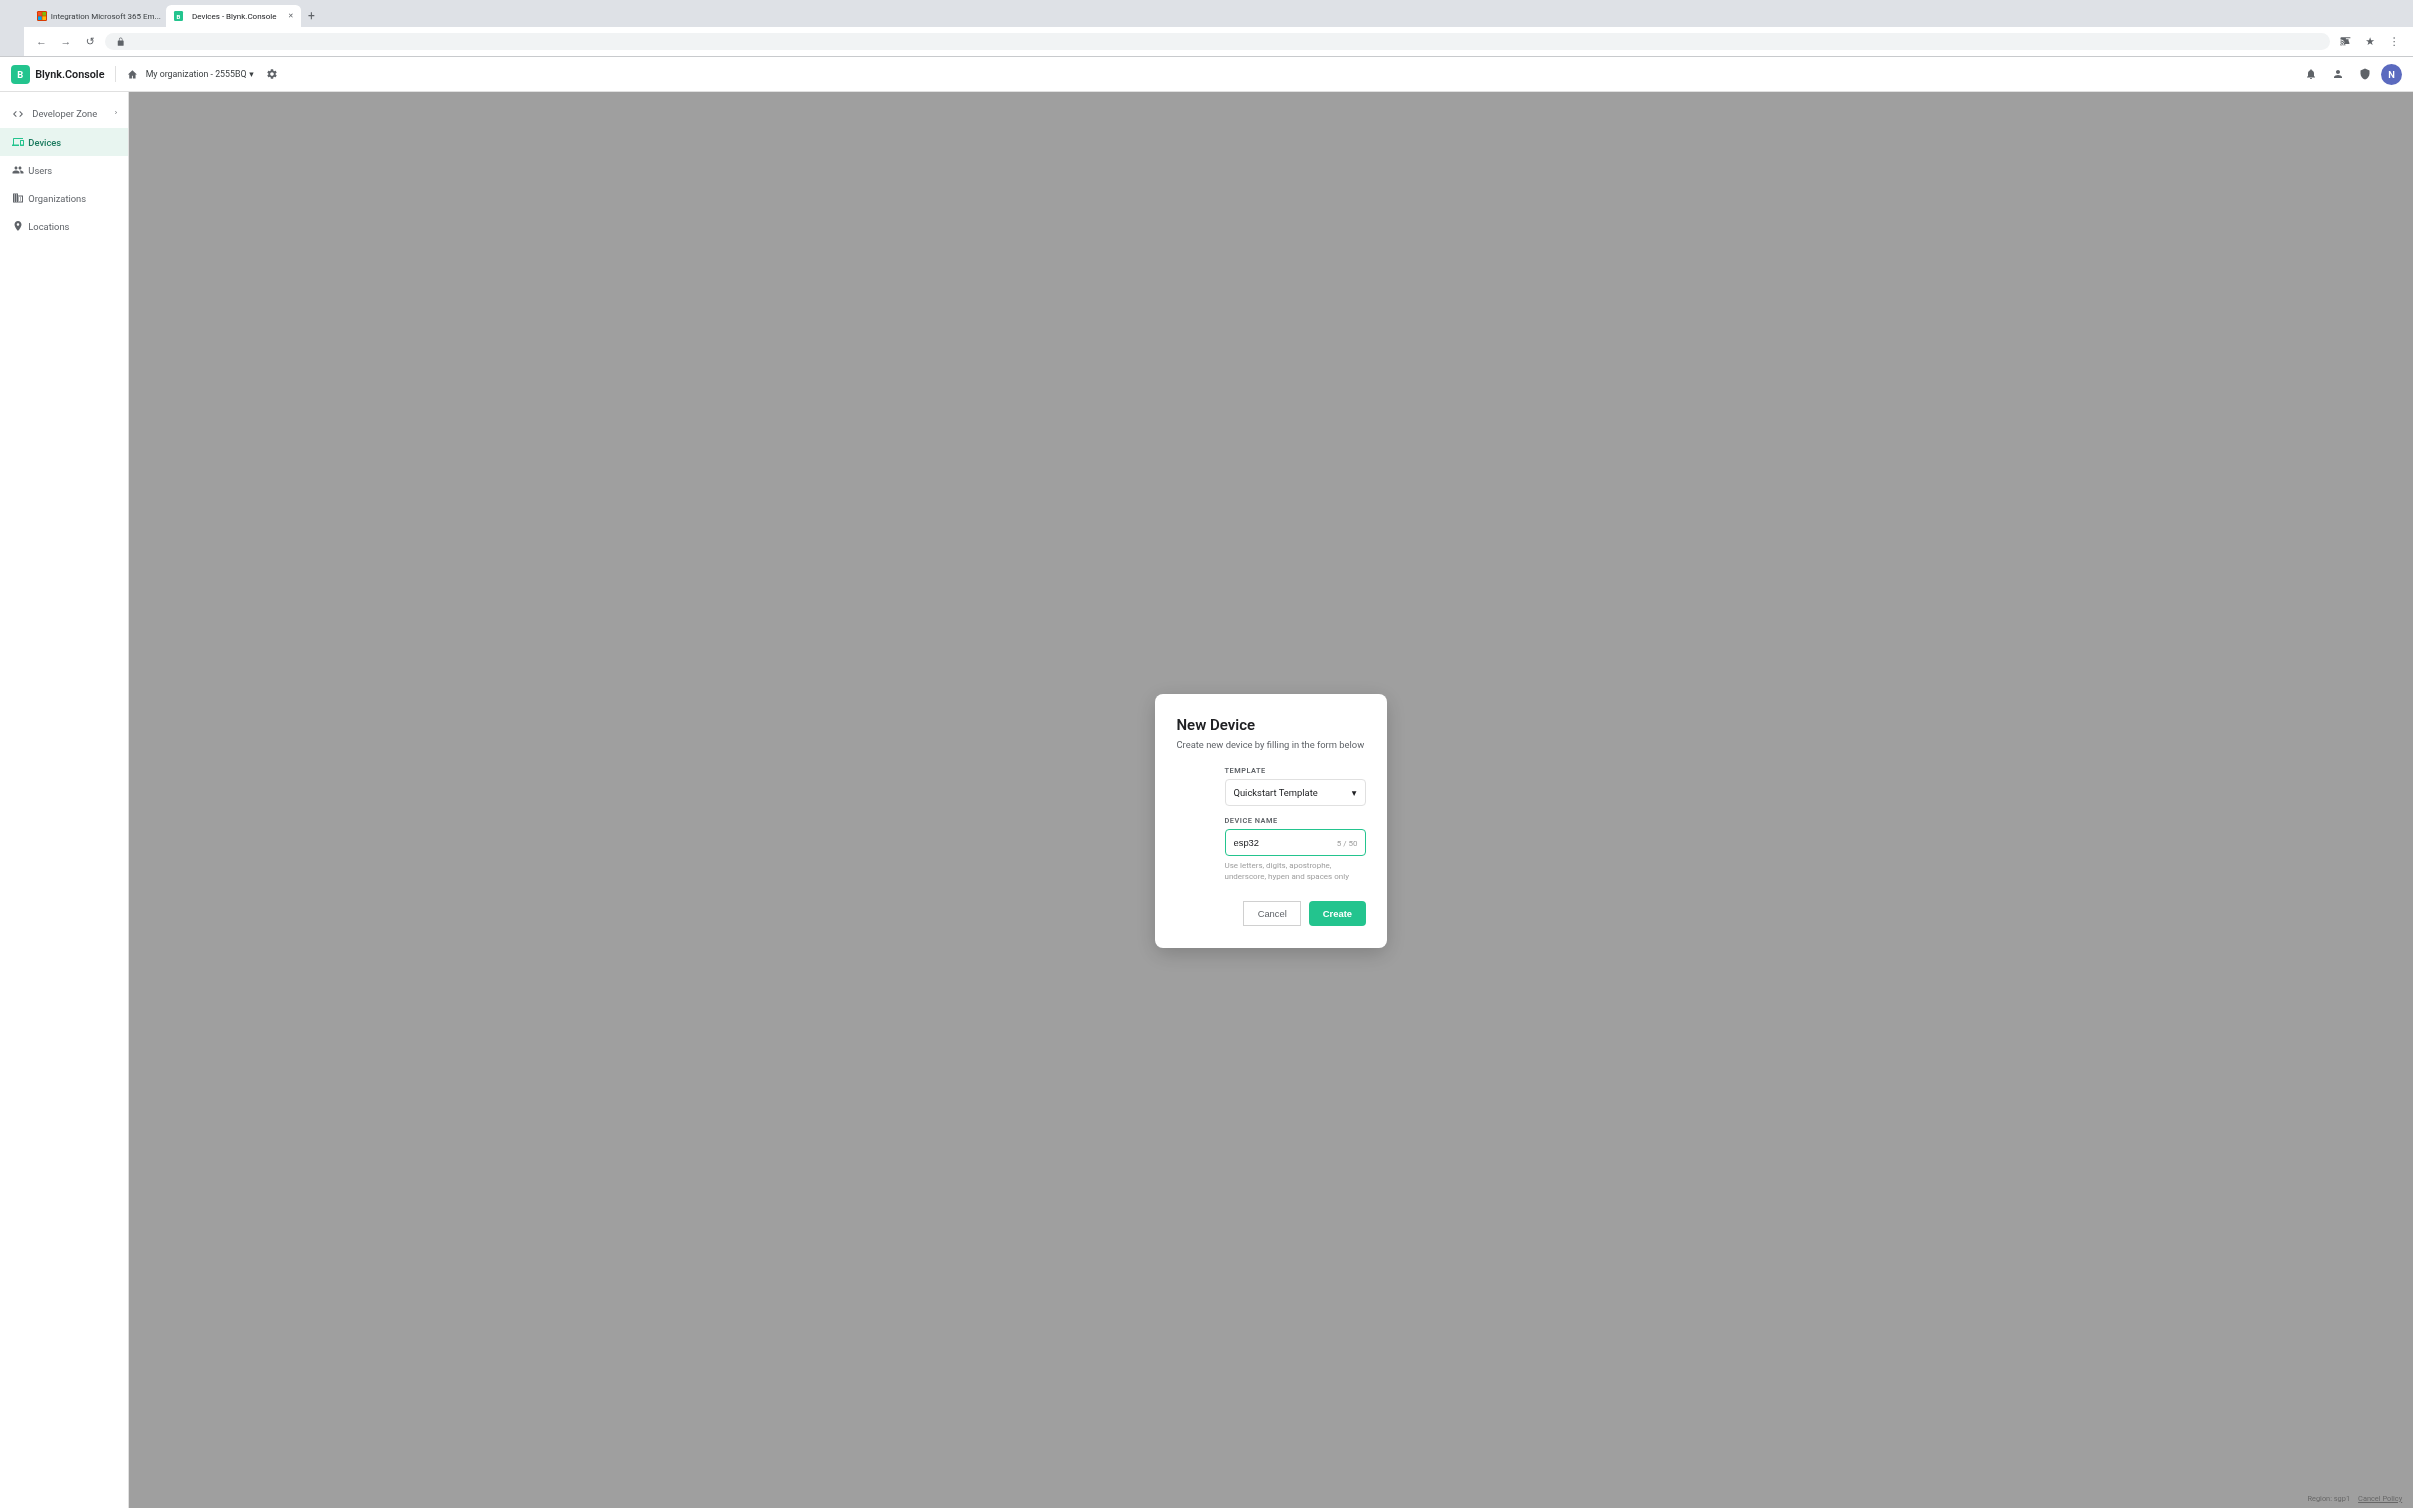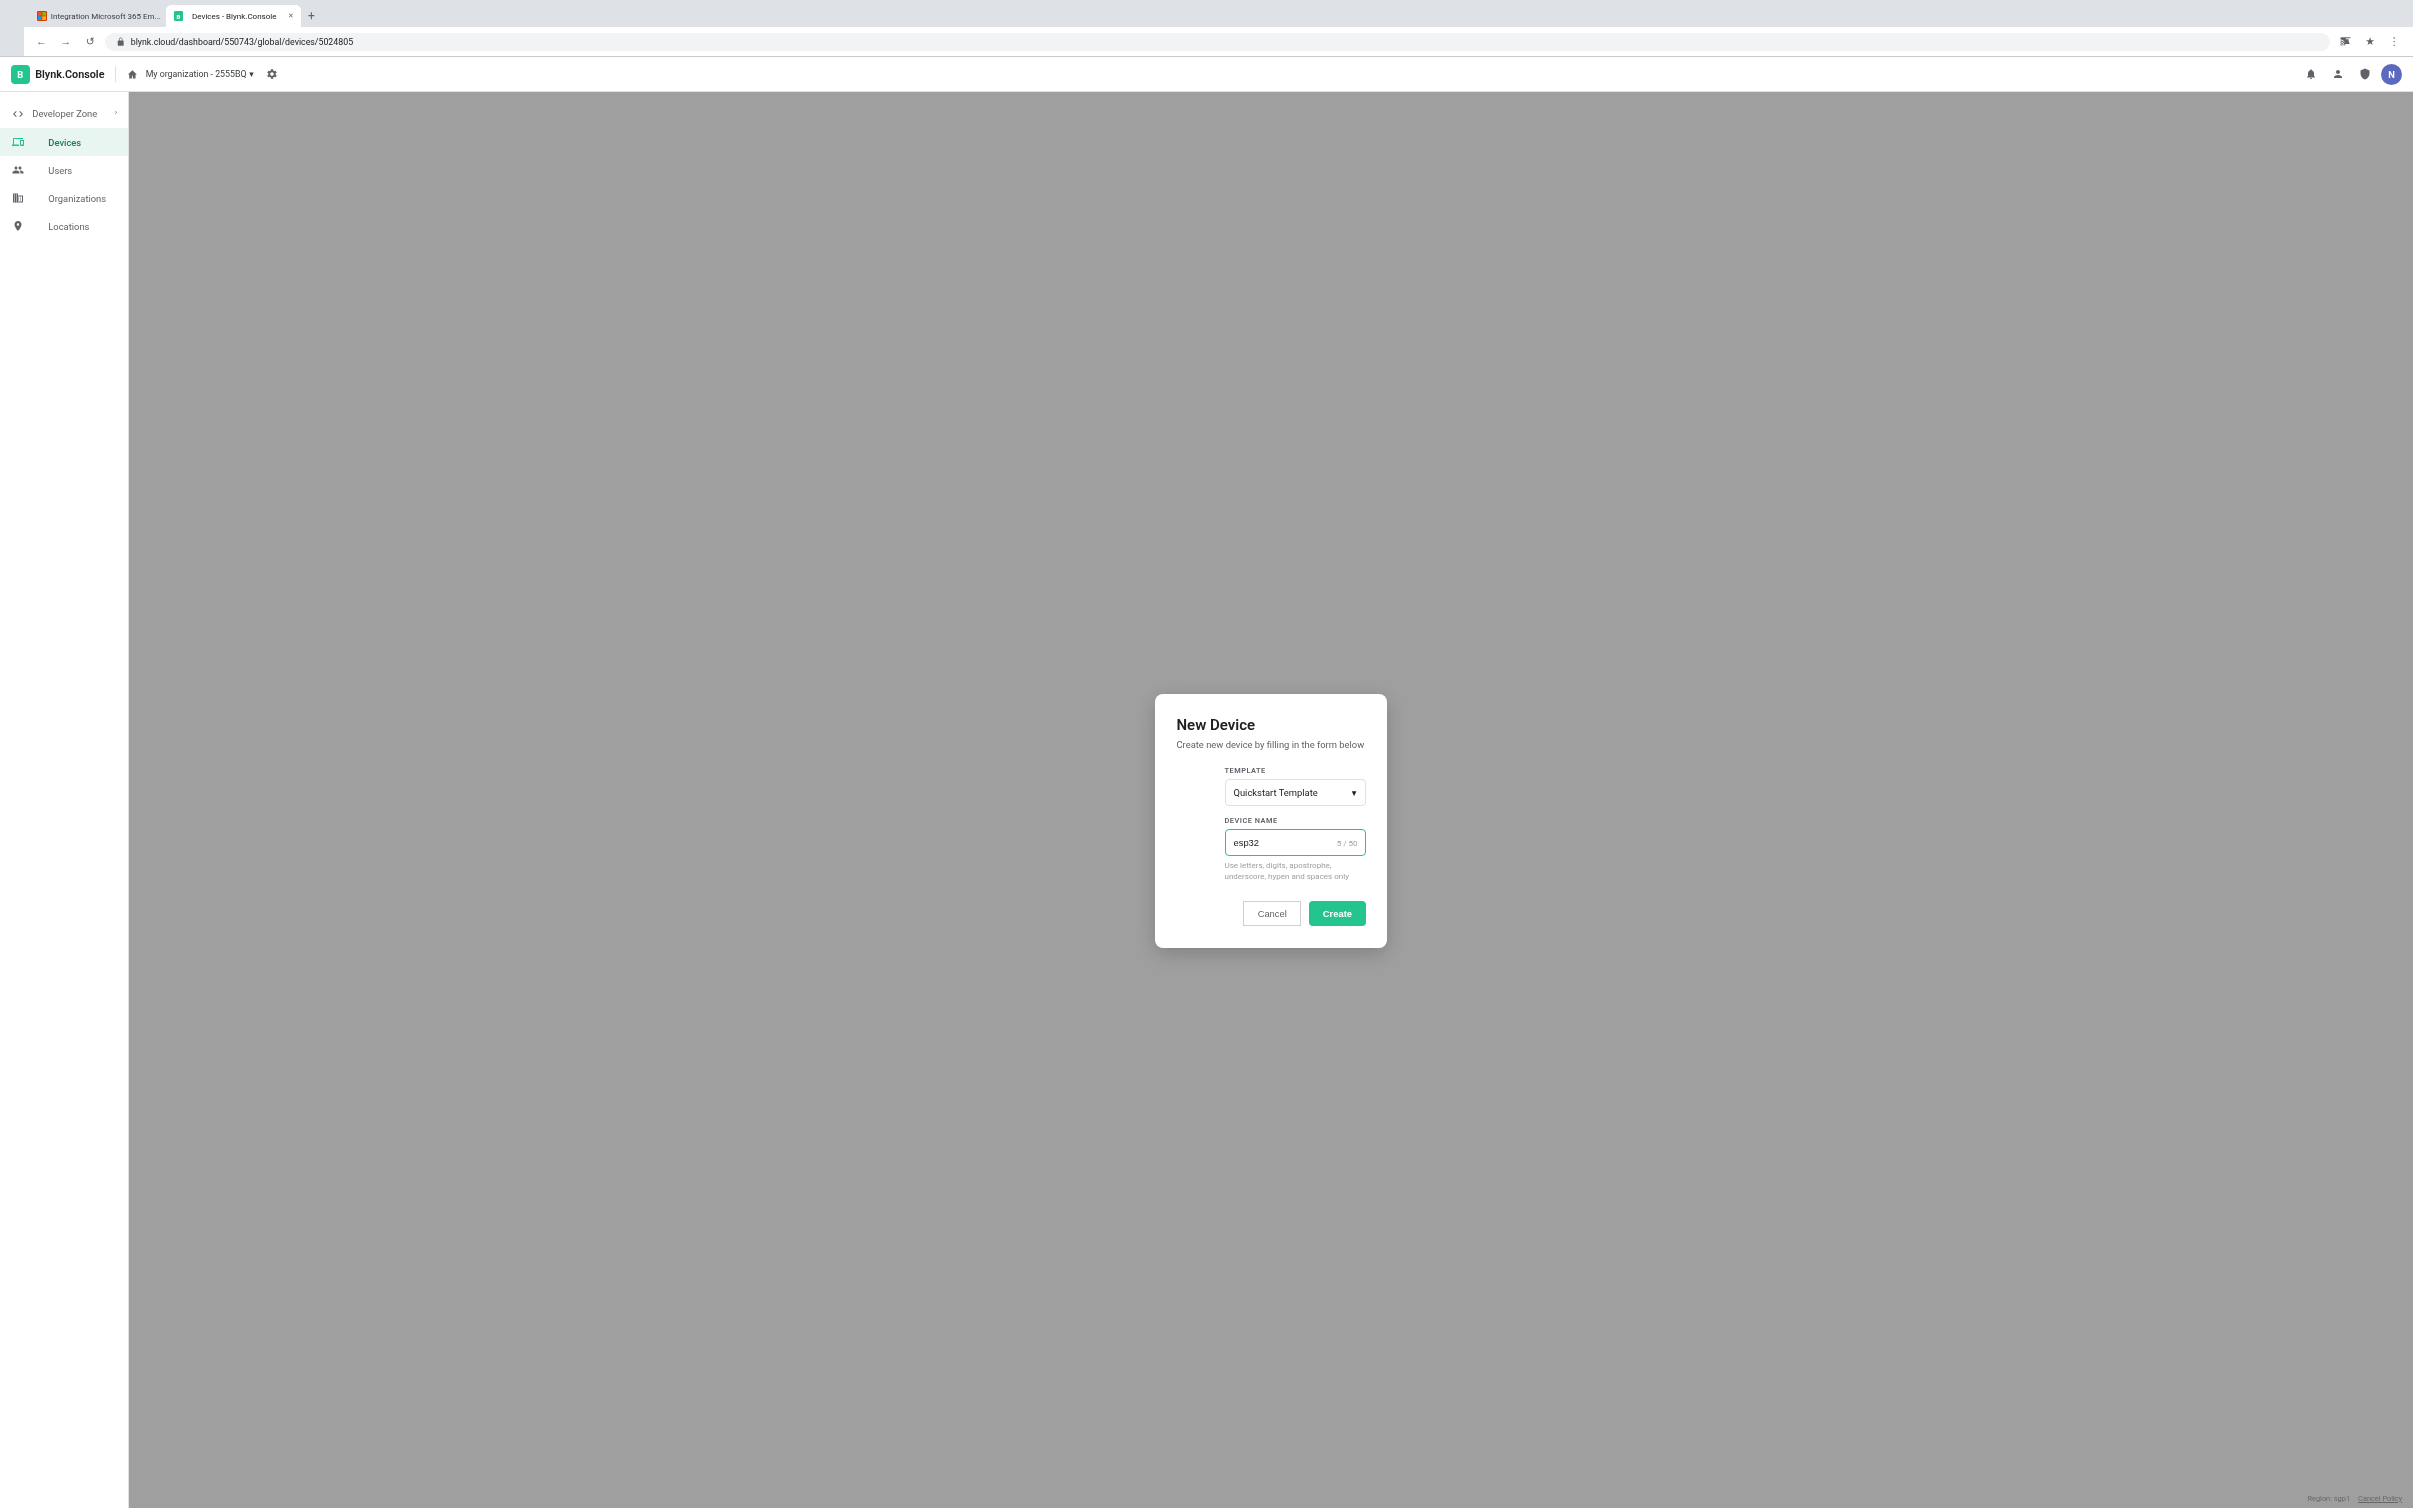--- a/index.html
+++ b/index.html
@@ -229,21 +229,21 @@
       background: #ffffff;
       border-right: 0.7px solid #e0e0e0;
       display: flex;
       flex-direction: column;
       padding: 8px 0;
       flex-shrink: 0;
     }
     .sidebar-item {
       display: flex;
       align-items: center;
-      gap: 24px;
+      gap: 4px;
       padding: 8px 10.8px;
       cursor: pointer;
       color: #5f6368;
       font-size: 9.4px;
       border-radius: 0;
       transition: background 0.15s;
     }
     .sidebar-item.active {
       background: #e8f5f0;
       color: #1a7a5e;
@@ -442,21 +442,20 @@
     <div class="new-tab-btn">+</div>
   </div>
   <div class="address-bar">
     <div class="nav-btn">←</div>
     <div class="nav-btn">→</div>
     <div class="nav-btn">↺</div>
     <div class="url-bar">
       <svg width="9.4" height="9.4" viewBox="0 0 16 16" fill="#5f6368">
           <path d="M8 1a3 3 0 00-3 3v2H4a1 1 0 00-1 1v7a1 1 0 001 1h8a1 1 0 001-1V7a1 1 0 00-1-1h-1V4a3 3 0 00-3-3zm2 5H6V4a2 2 0 014 0v2z"></path>
         </svg>
-      <span class="url-text">blynk.cloud/dashboard/550743/global/devices/5024805</span>
     </div>
     <div class="address-bar-actions">
       <div class="topbar-icon-btn">
         <svg width="10.8" height="10.8" viewBox="0 0 24 24" fill="#5f6368">
             <path d="M1 18v3h3c0-1.66-1.34-3-3-3zm0-4v2c2.76 0 5 2.24 5 5h2c0-3.87-3.13-7-7-7zm18-7H5v1.63c3.96 1.28 7.09 4.41 8.37 8.37H19V7zM1 10v2c4.97 0 9 4.03 9 9h2c0-6.08-4.93-11-11-11zm20-7H3C1.9 3 1 3.9 1 5v3c5.52 0 10 4.48 10 10h10c0-.45-.02-.9-.07-1.34C20.6 11.5 17.5 8.39 13.07 7.93V5h10V3z"></path>
           </svg>
       </div>
       <div class="topbar-icon-btn">★</div>
       <div class="topbar-icon-btn">⋮</div>
     </div>

